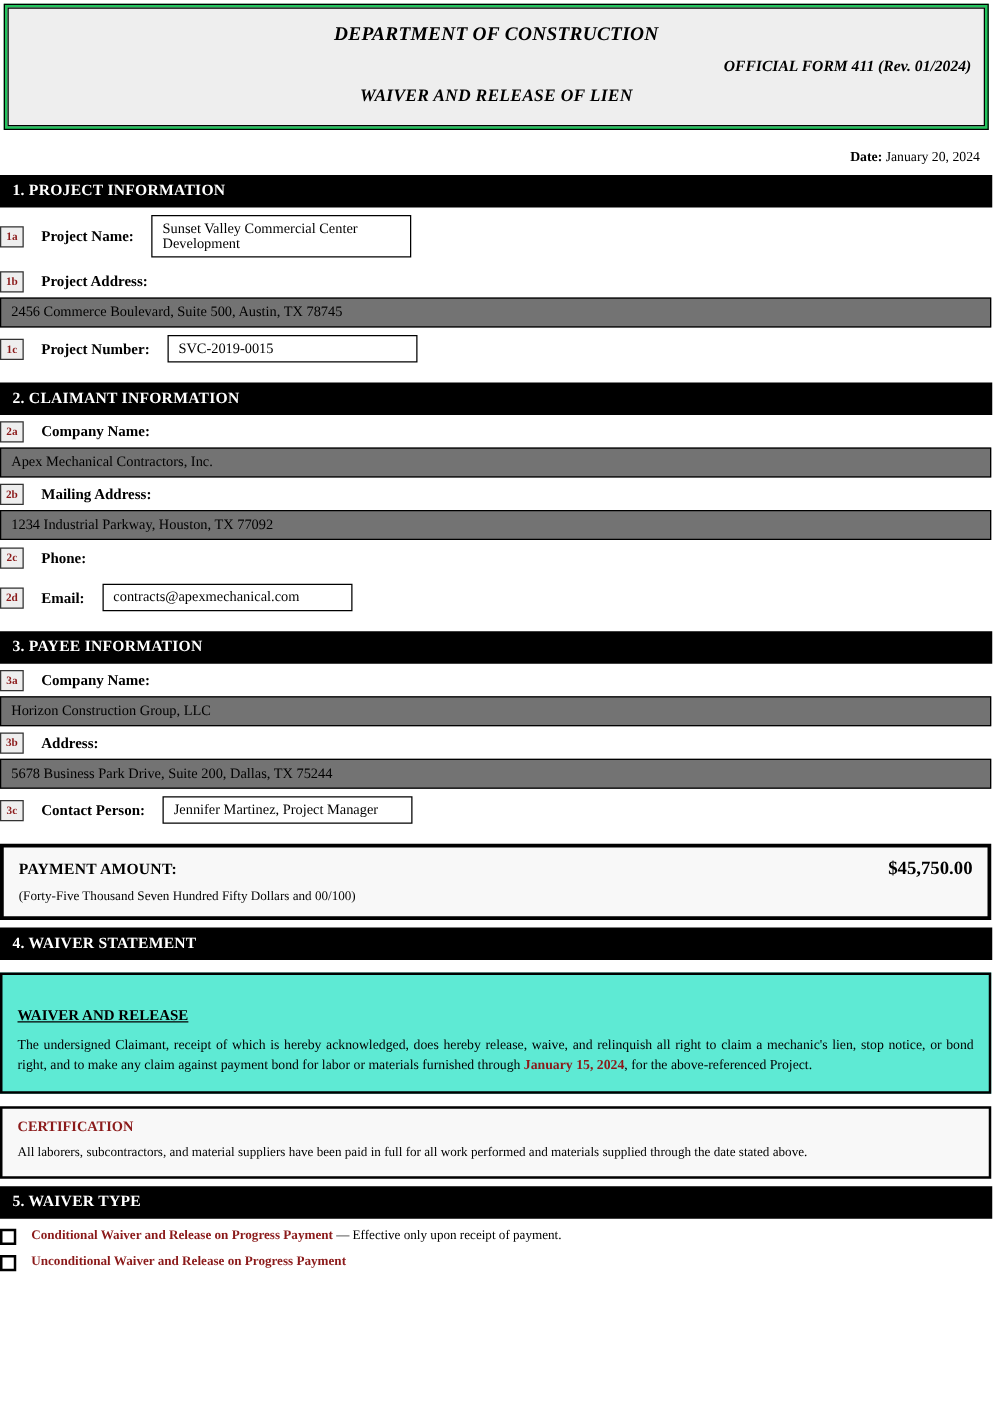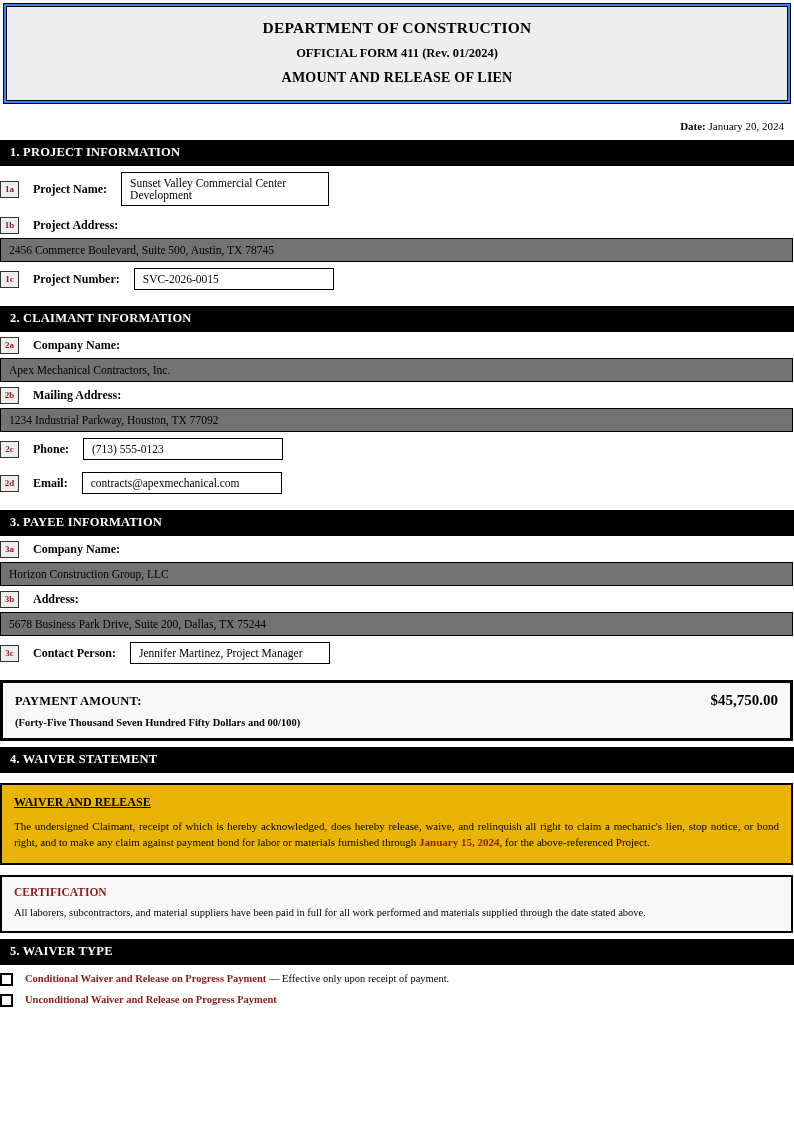--- a/index.html
+++ b/index.html
@@ -12,38 +12,40 @@
     color: #000000;
     overflow: hidden;
     position: relative;
   }
 
   
   .form-header {
     margin: 3px 3px 0 3px;
     border: 1px solid #000;
     padding: 2px;
-    background: #3b82f6;
+    background: #22c55e;
+    font-style: italic;
   }
   .form-header-inner {
     border: 1px solid #000;
     background: #eeeeee;
     padding: 12px 10px 14px 10px;
     text-align: center;
   }
   .dept-title {
     font-size: 15.5px;
     font-weight: bold;
     letter-spacing: 0.2px;
     margin-bottom: 9px;
   }
   .form-number {
     font-size: 12.5px;
     font-weight: bold;
     margin-bottom: 9px;
+    text-align: right;
   }
   .form-title {
     font-size: 14px;
     font-weight: bold;
     letter-spacing: 0.2px;
   }
 
   
   .date-line {
     text-align: right;
@@ -137,29 +139,28 @@
     letter-spacing: 0.2px;
     text-align: right;
   }
   .payment-value {
     font-size: 15px;
     font-weight: bold;
   }
   .payment-words {
     font-size: 10.5px;
     padding-top: 8px;
-    font-weight: bold;
   }
 
   
   .statement-box {
     border: 2px solid #000000;
-    background: #eab308;
+    background: #5eead4;
     margin: 10px 1px 0 0;
-    padding: 10px 12px 12px 12px;
+    padding: 25px 12px 12px 12px;
   }
   .statement-heading {
     font-size: 12px;
     font-weight: bold;
     text-decoration: underline;
     margin-bottom: 9px;
   }
   .statement-text {
     font-size: 11px;
     line-height: 1.45;
@@ -213,21 +214,21 @@
   .sec-gap { height: 10px; }
   .sec-gap-sm { height: 6px; }
 </style>
 </head>
 <body>
 
 <div class="form-header">
   <div class="form-header-inner">
     <div class="dept-title">DEPARTMENT OF CONSTRUCTION</div>
     <div class="form-number">OFFICIAL FORM 411 (Rev. 01/2024)</div>
-    <div class="form-title">AMOUNT AND RELEASE OF LIEN</div>
+    <div class="form-title">WAIVER AND RELEASE OF LIEN</div>
   </div>
 </div>
 
 <div class="date-line">
   <span class="date-label">Date:</span>
   <span>January 20, 2024</span>
 </div>
 
 <div class="section-bar">1. PROJECT INFORMATION</div>
 
@@ -239,21 +240,21 @@
 
 <div class="label-row">
   <span class="badge">1b</span>
   <span class="field-label">Project Address:</span>
 </div>
 <div class="input-full">2456 Commerce Boulevard, Suite 500, Austin, TX 78745</div>
 
 <div class="field-row">
   <span class="badge">1c</span>
   <span class="field-label">Project Number:</span>
-  <span class="input-box w-num">SVC-2026-0015</span>
+  <span class="input-box w-num">SVC-2019-0015</span>
 </div>
 
 <div class="sec-gap"></div>
 
 <div class="section-bar">2. CLAIMANT INFORMATION</div>
 
 <div class="label-row">
   <span class="badge">2a</span>
   <span class="field-label">Company Name:</span>
 </div>
@@ -261,21 +262,20 @@
 
 <div class="label-row">
   <span class="badge">2b</span>
   <span class="field-label">Mailing Address:</span>
 </div>
 <div class="input-full">1234 Industrial Parkway, Houston, TX 77092</div>
 
 <div class="field-row">
   <span class="badge">2c</span>
   <span class="field-label">Phone:</span>
-  <span class="input-box w-std">(713) 555-0123</span>
 </div>
 
 <div class="field-row">
   <span class="badge">2d</span>
   <span class="field-label">Email:</span>
   <span class="input-box w-std">contracts@apexmechanical.com</span>
 </div>
 
 <div class="sec-gap"></div>
 

